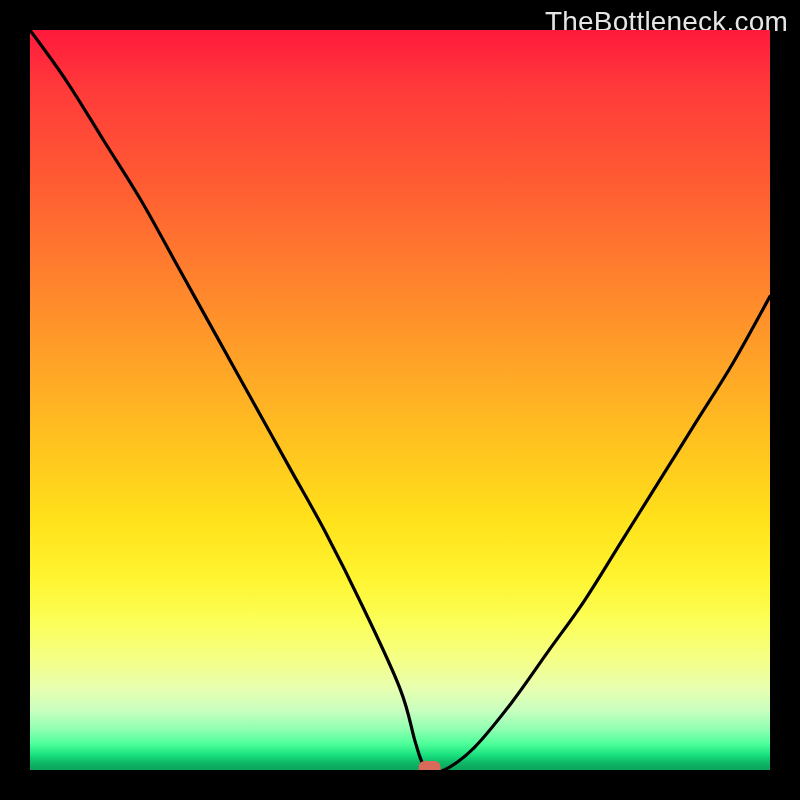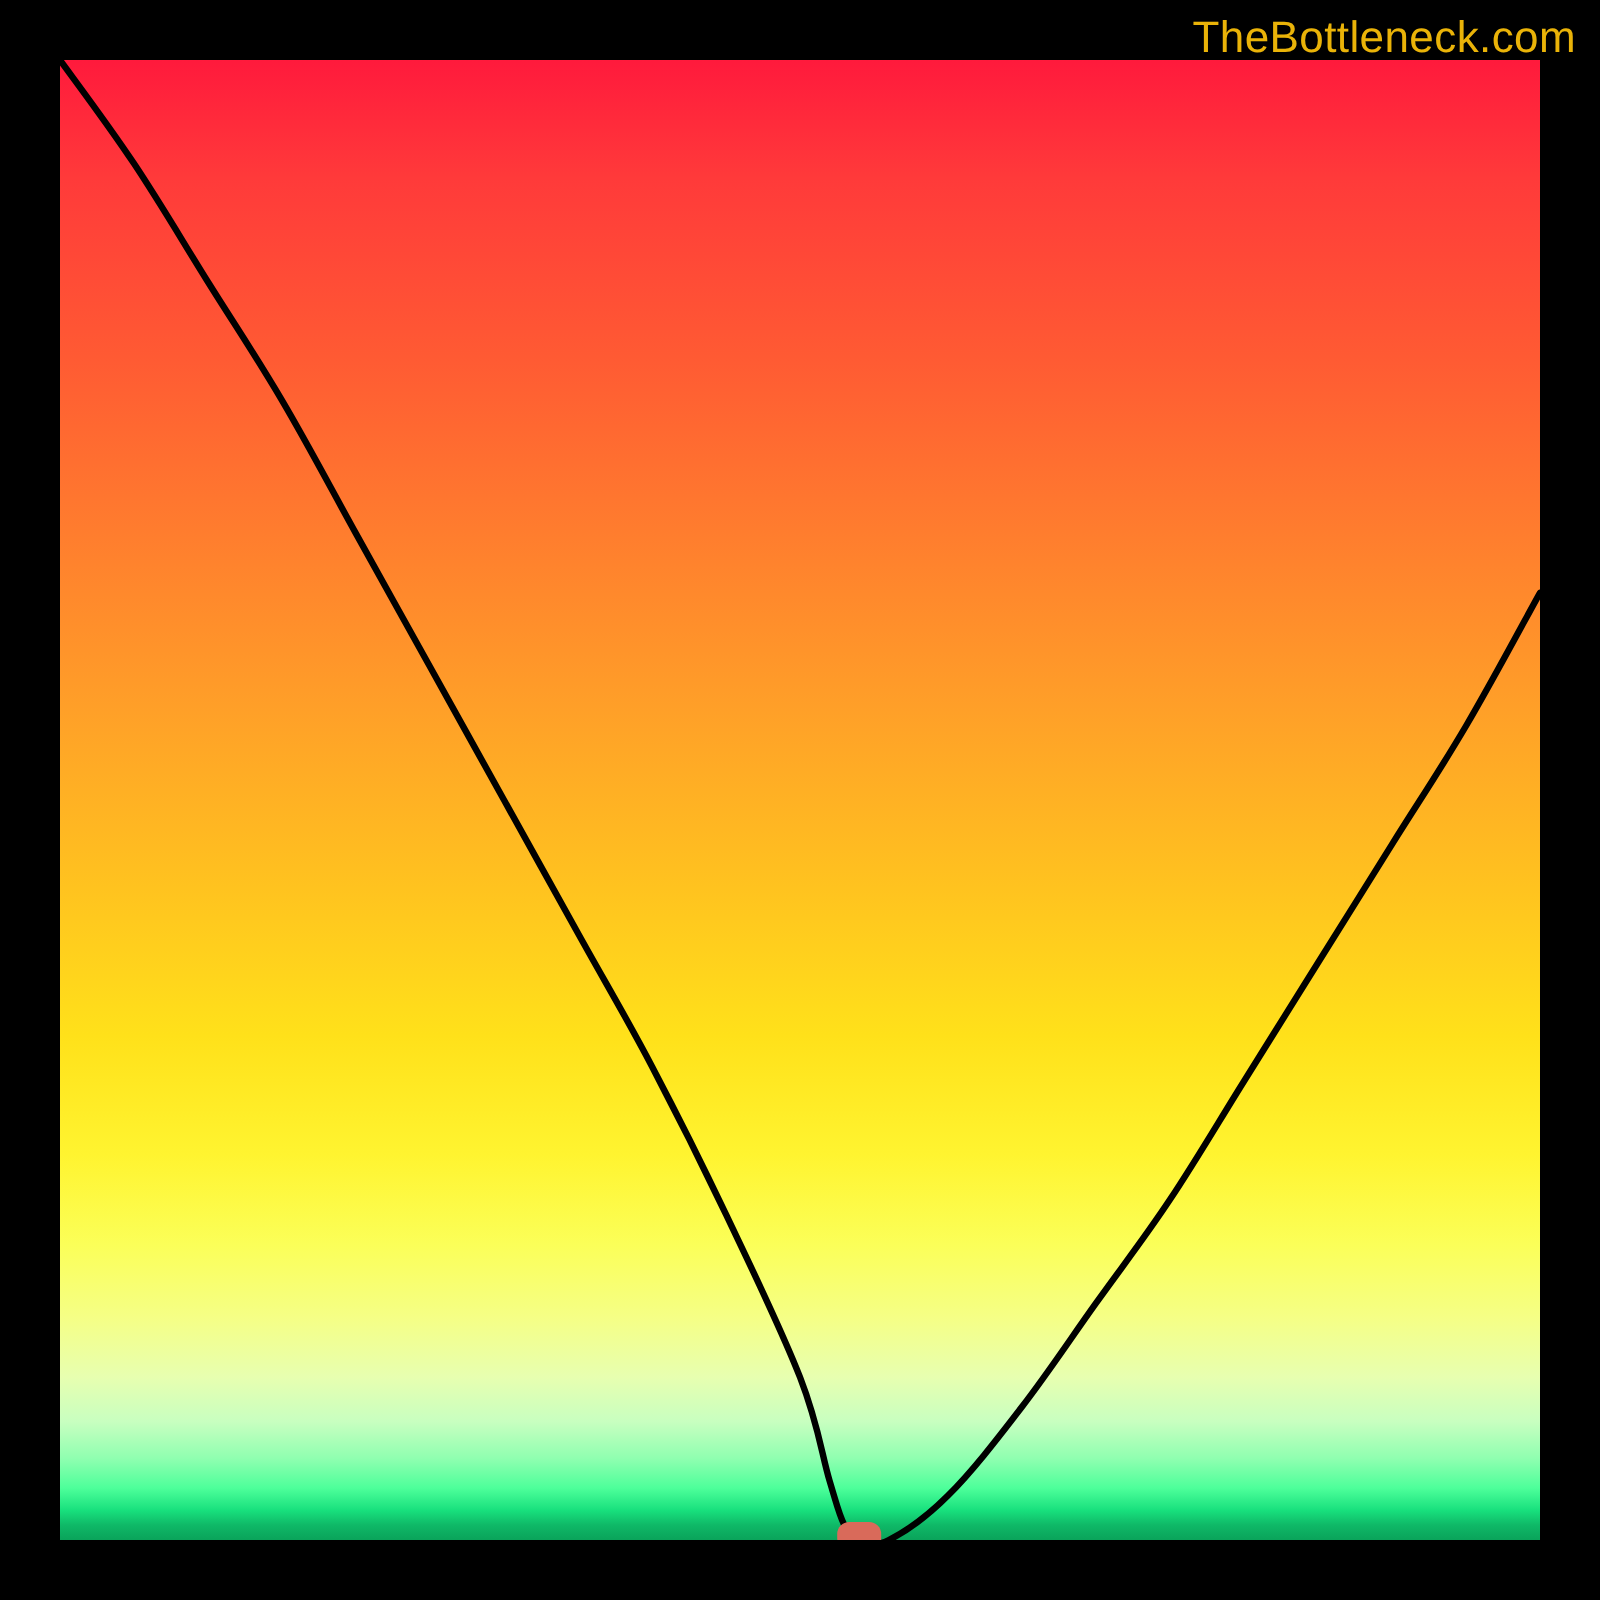--- a/index.html
+++ b/index.html
@@ -43,22 +43,22 @@
       #4dff9a 96.5%,
       #18e07d 98%,
       #0fb867 99%,
       #0aa35a 100%
     );
   }
   .watermark {
     position: absolute;
     top: 6px;
     right: 12px;
-    color: #eab308;
-    font-size: 22px;
+    color: #e5e5e5;
+    font-size: 28px;
     font-weight: 500;
     letter-spacing: 0.2px;
     user-select: none;
   }
   svg.overlay {
     position: absolute;
     left: 0;
     top: 0;
     width: 740px;
     height: 740px;

